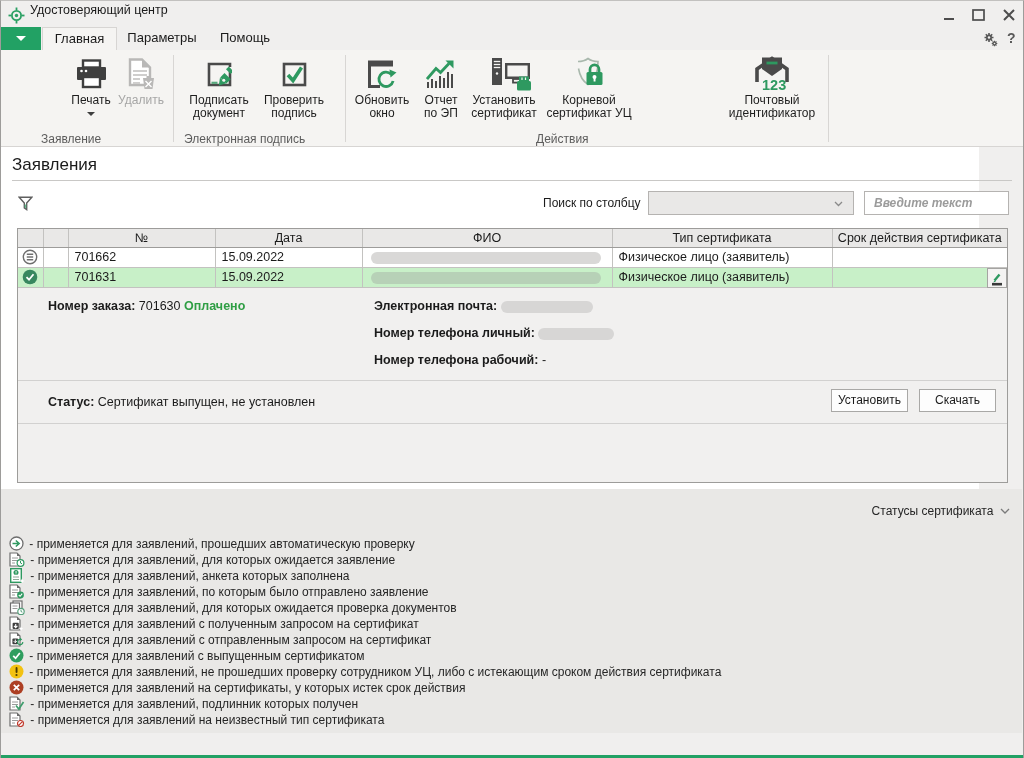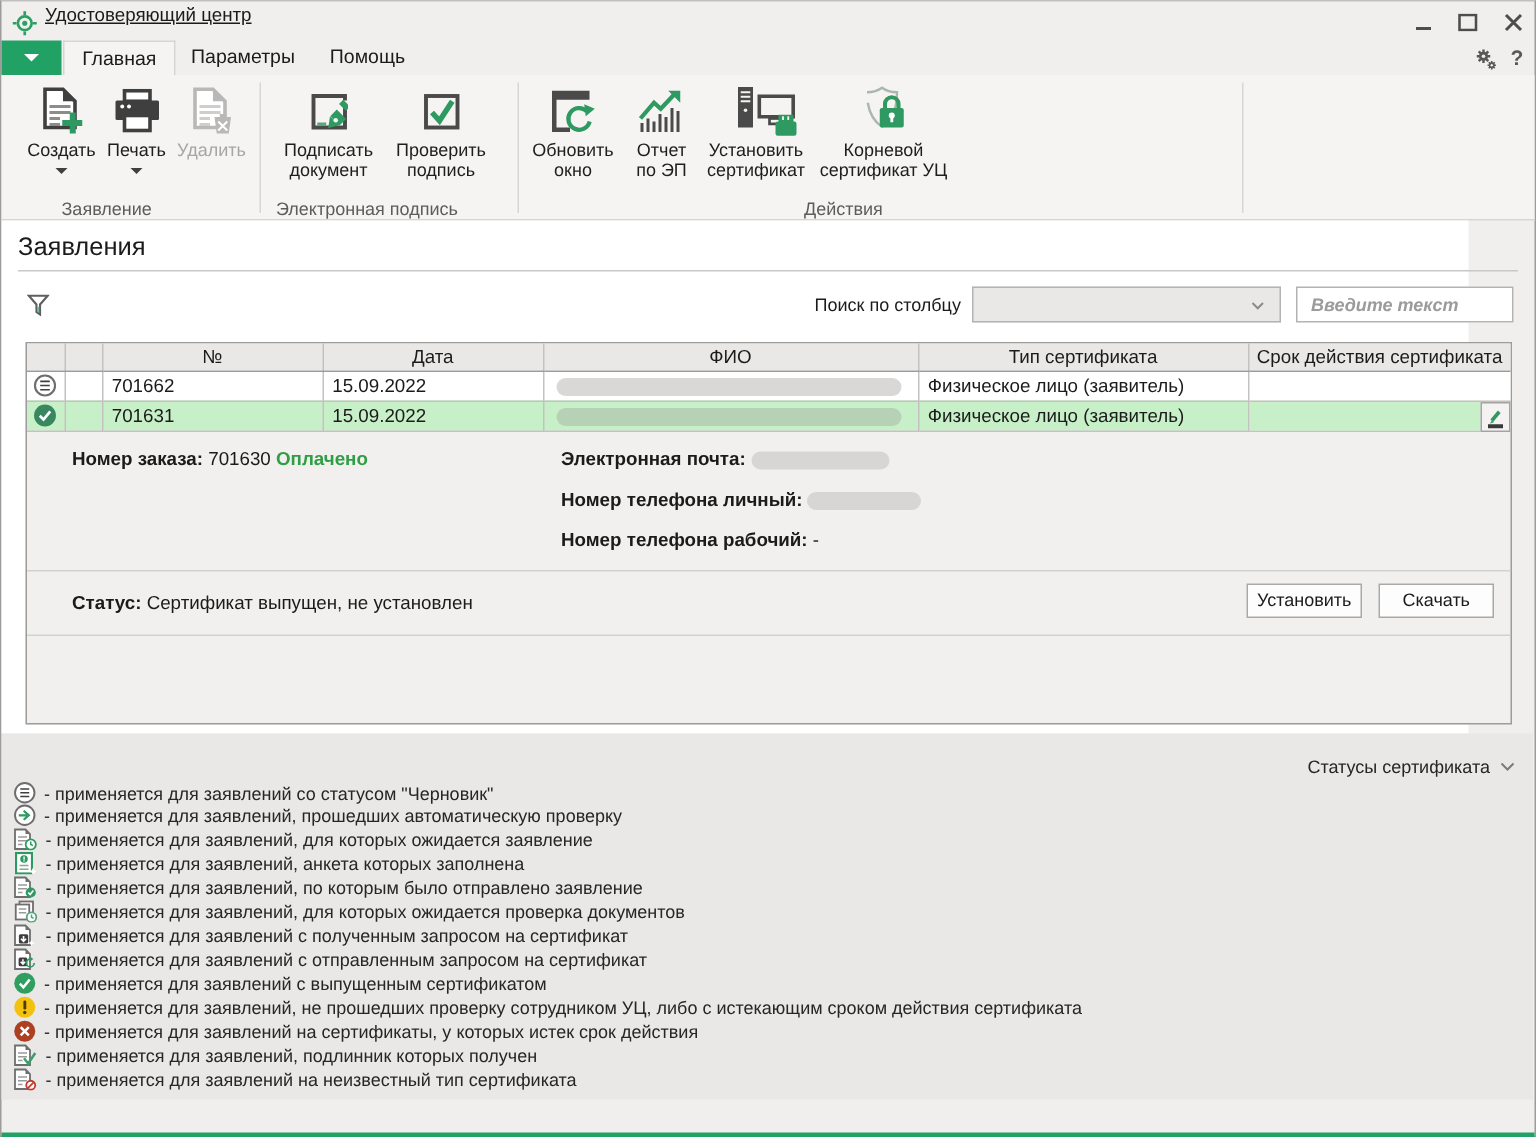--- a/index.html
+++ b/index.html
@@ -2,21 +2,21 @@
 <html><head>
 <meta charset="utf-8">
 <style>
 * { margin:0; padding:0; box-sizing:border-box; }
 html,body { width:1024px; height:758px; overflow:hidden; }
 body { font-family:"Liberation Sans", sans-serif; }
 #win { position:relative; width:1024px; height:758px; background:#f0efee; border:1px solid #9d9c9a; border-top:1px solid #c2c1bf; }
 .abs { position:absolute; }
 
 
-#title { position:absolute; left:29px; top:2px; font-size:12.5px; color:#1b1b1b;text-decoration:underline; }
+#title { position:absolute; left:29px; top:2px; font-size:12.5px; color:#1b1b1b; }
 
 
 #tabrow { position:absolute; left:0px; top:26px; width:1021px; height:23px; }
 #greenbtn { position:absolute; left:0px; top:0px; width:40px; height:23px; background:#22a164; }
 .tab { position:absolute; top:0px; height:23px; font-size:13px; color:#1b1b1b; text-align:center; line-height:21px; }
 #tab1 { left:41px; width:75px; background:#f5f4f2; border:1px solid #d7d5d3; border-bottom:none; }
 #tab2 { left:116px; width:90px; }
 #tab3 { left:206px; width:76px; }
 
 
@@ -111,40 +111,20 @@
   </div>
 
   <div id="ribbon">
     <div class="rsep" style="left:172px"></div>
     <div class="rsep" style="left:344px"></div>
     <div class="rsep" style="left:827px"></div>
     <div class="rcap" style="left:40px;width:92px">Заявление</div>
     <div class="rcap" style="left:183px;width:150px">Электронная подпись</div>
     <div class="rcap" style="left:535px;width:100px">Действия</div>
 
-    <div class="rbtn" style="left:14px;width:52px">
-      <div class="icbox">
-          <svg class="ic" width="27" height="32" viewBox="0 0 27 32">
-        <path d="M2,1.5 L14,1.5 L22,9.5 L22,27 L2,27 Z" fill="#fff" stroke="#3f3f3f" stroke-width="2.4"></path>
-        <path d="M14,1.5 L22,9.5 L14,9.5 Z" fill="#3f3f3f"></path>
-        <g stroke="#8c8c8c" stroke-width="2">
-              <line x1="5" y1="13" x2="19" y2="13"></line>
-              <line x1="5" y1="17" x2="19" y2="17"></line>
-              <line x1="5" y1="21" x2="12" y2="21"></line>
-              <line x1="5" y1="25" x2="12" y2="25"></line>
-            </g>
-        <g stroke="#2e9960" stroke-width="4">
-              <line x1="20.5" y1="17" x2="20.5" y2="31"></line>
-              <line x1="13.5" y1="24" x2="27" y2="24"></line>
-            </g>
-      </svg>
-        </div>
-      Создать
-      <span class="drop"></span>
-    </div>
 
     <div class="rbtn" style="left:68px;width:44px">
       <div class="icbox">
           <svg class="ic" width="31" height="30" viewBox="0 0 31 30">
         <rect x="7" y="1.5" width="17" height="7" fill="#fff" stroke="#3f3f3f" stroke-width="2.4"></rect>
         <rect x="1" y="8" width="29" height="13" rx="1" fill="#3f3f3f"></rect>
         <circle cx="5.5" cy="12" r="1.3" fill="#fff"></circle>
             <circle cx="10" cy="12" r="1.3" fill="#fff"></circle>
         <rect x="7" y="18" width="17" height="10" fill="#fff" stroke="#3f3f3f" stroke-width="2.4"></rect>
       </svg>
@@ -259,20 +239,31 @@
         <path d="M14,15 v-2.7 a4.5,4.5 0 0 1 9,0 v2.7" fill="none" stroke="#2e9960" stroke-width="2.7"></path>
         <rect x="10.5" y="15" width="16" height="13" rx="1.5" fill="#2e9960"></rect>
         <circle cx="18.5" cy="20" r="2" fill="#fff"></circle>
             <rect x="17.6" y="20" width="1.9" height="4.5" fill="#fff"></rect>
       </svg>
         </div>
       Корневой<br>сертификат УЦ
     </div>
 
 
+    <div class="rbtn" style="left:726px;width:90px">
+      <div class="icbox">
+          <svg class="ic" width="36" height="37" viewBox="0 0 36 37">
+        <path d="M3,26 L3,13 L18,2.5 L33,13 L33,26" fill="none" stroke="#4a4a4a" stroke-width="3.6"></path>
+        <path d="M8,1.5 L28,1.5 L28,13 L18,20 L8,13 Z" fill="#4a4a4a"></path>
+        <line x1="12.5" y1="7" x2="23.5" y2="7" stroke="#2e9960" stroke-width="2.8"></line>
+        <text x="8" y="34" font-family="Liberation Sans" font-size="14.5" font-weight="bold" fill="#2e9960">123</text>
+      </svg>
+        </div>
+      Почтовый<br>идентификатор
+    </div>
   </div>
 
   <div id="content">
     <div id="h1">Заявления</div>
     <div id="hrule"></div>
     <svg class="abs" style="left:17px;top:49px" width="15" height="15" viewBox="0 0 15 15">
       <path d="M1.2,1.2 L13.8,1.2 L8.7,7 L8.7,13.6 L6.3,11.9 L6.3,7 Z" fill="#fff" stroke="#5f5f5f" stroke-width="1.4"></path>
       <path d="M6.8,8.5 L8.2,8.5 L8.2,12.6 L6.8,11.6 Z" fill="#63bd8e"></path>
     </svg>
     <div id="filterlbl">Фильтр</div>
@@ -353,28 +344,20 @@
         <div class="pbtn" style="left:901px">Скачать</div>
         <div id="divider2"></div>
       </div>
     </div>
   </div>
 
   <div id="legend">
     <div id="statuses">Статусы сертификата&nbsp;&nbsp;<svg width="10" height="6" viewBox="0 0 10 6" style="vertical-align:1px">
           <path d="M1,1 L5,5 L9,1" fill="none" stroke="#7a7a7a" stroke-width="1.3"></path>
         </svg></div>
-    <div class="lrow" style="top:31.5px"><svg width="15" height="15" viewBox="0 0 15 15">
-          <circle cx="7.5" cy="7.5" r="6.5" fill="#fff" stroke="#6e6e6e" stroke-width="1.3"></circle>
-          <g stroke="#3f3f3f" stroke-width="1">
-            <line x1="4.5" y1="5" x2="10.5" y2="5"></line>
-            <line x1="4.5" y1="7.5" x2="10.5" y2="7.5"></line>
-            <line x1="4.5" y1="10" x2="10.5" y2="10"></line>
-          </g>
-        </svg> - применяется для заявлений со статусом "Черновик"</div>
     <div class="lrow" style="top:47.4px"><svg width="15" height="15" viewBox="0 0 15 15">
           <circle cx="7.5" cy="7.5" r="6.5" fill="#fff" stroke="#6e6e6e" stroke-width="1.3"></circle>
           <path d="M3.5,7.5 L9,7.5 M6.8,4.5 L10.2,7.5 L6.8,10.5" fill="none" stroke="#2e9960" stroke-width="1.5"></path>
         </svg> - применяется для заявлений, прошедших автоматическую проверку</div>
     <div class="lrow" style="top:63.3px"><svg width="16" height="15" viewBox="0 0 16 15">
           <path d="M1,1 L8,1 L11,4 L11,14 L1,14 Z" fill="#fff" stroke="#6e6e6e" stroke-width="1.2"></path>
           <path d="M8,1 L11,4 L8,4 Z" fill="#6e6e6e"></path>
           <g stroke="#9a9a9a" stroke-width="1">
             <line x1="3" y1="6" x2="9" y2="6"></line>
             <line x1="3" y1="8.5" x2="9" y2="8.5"></line>

